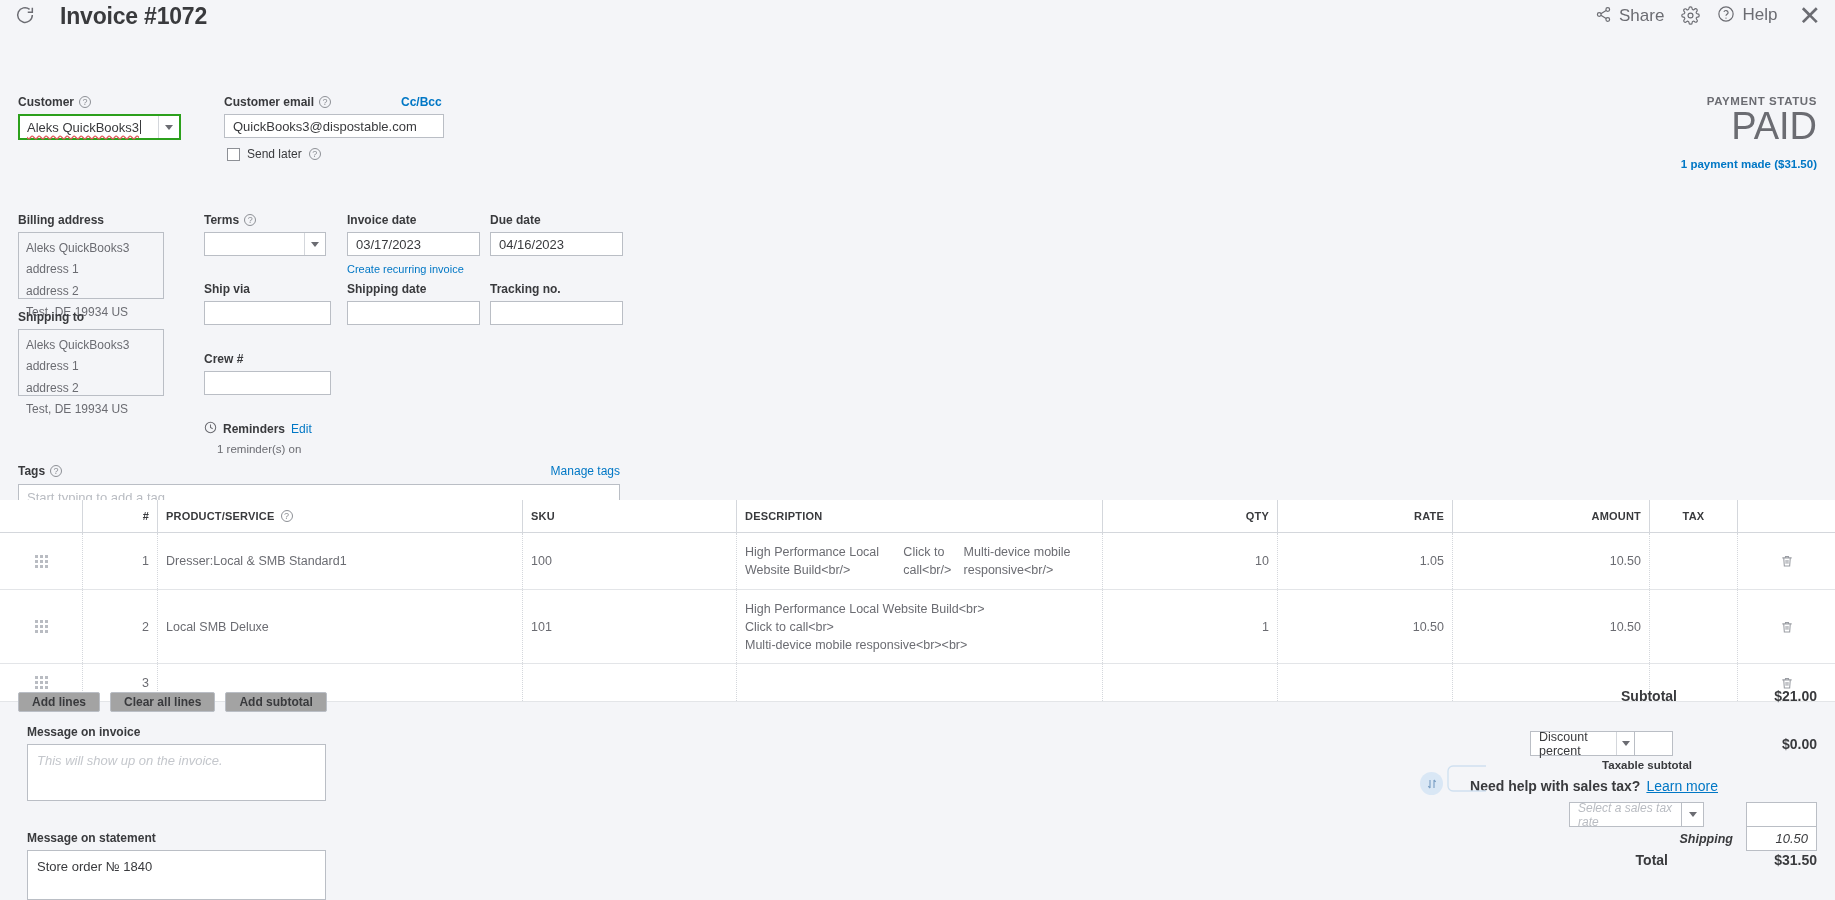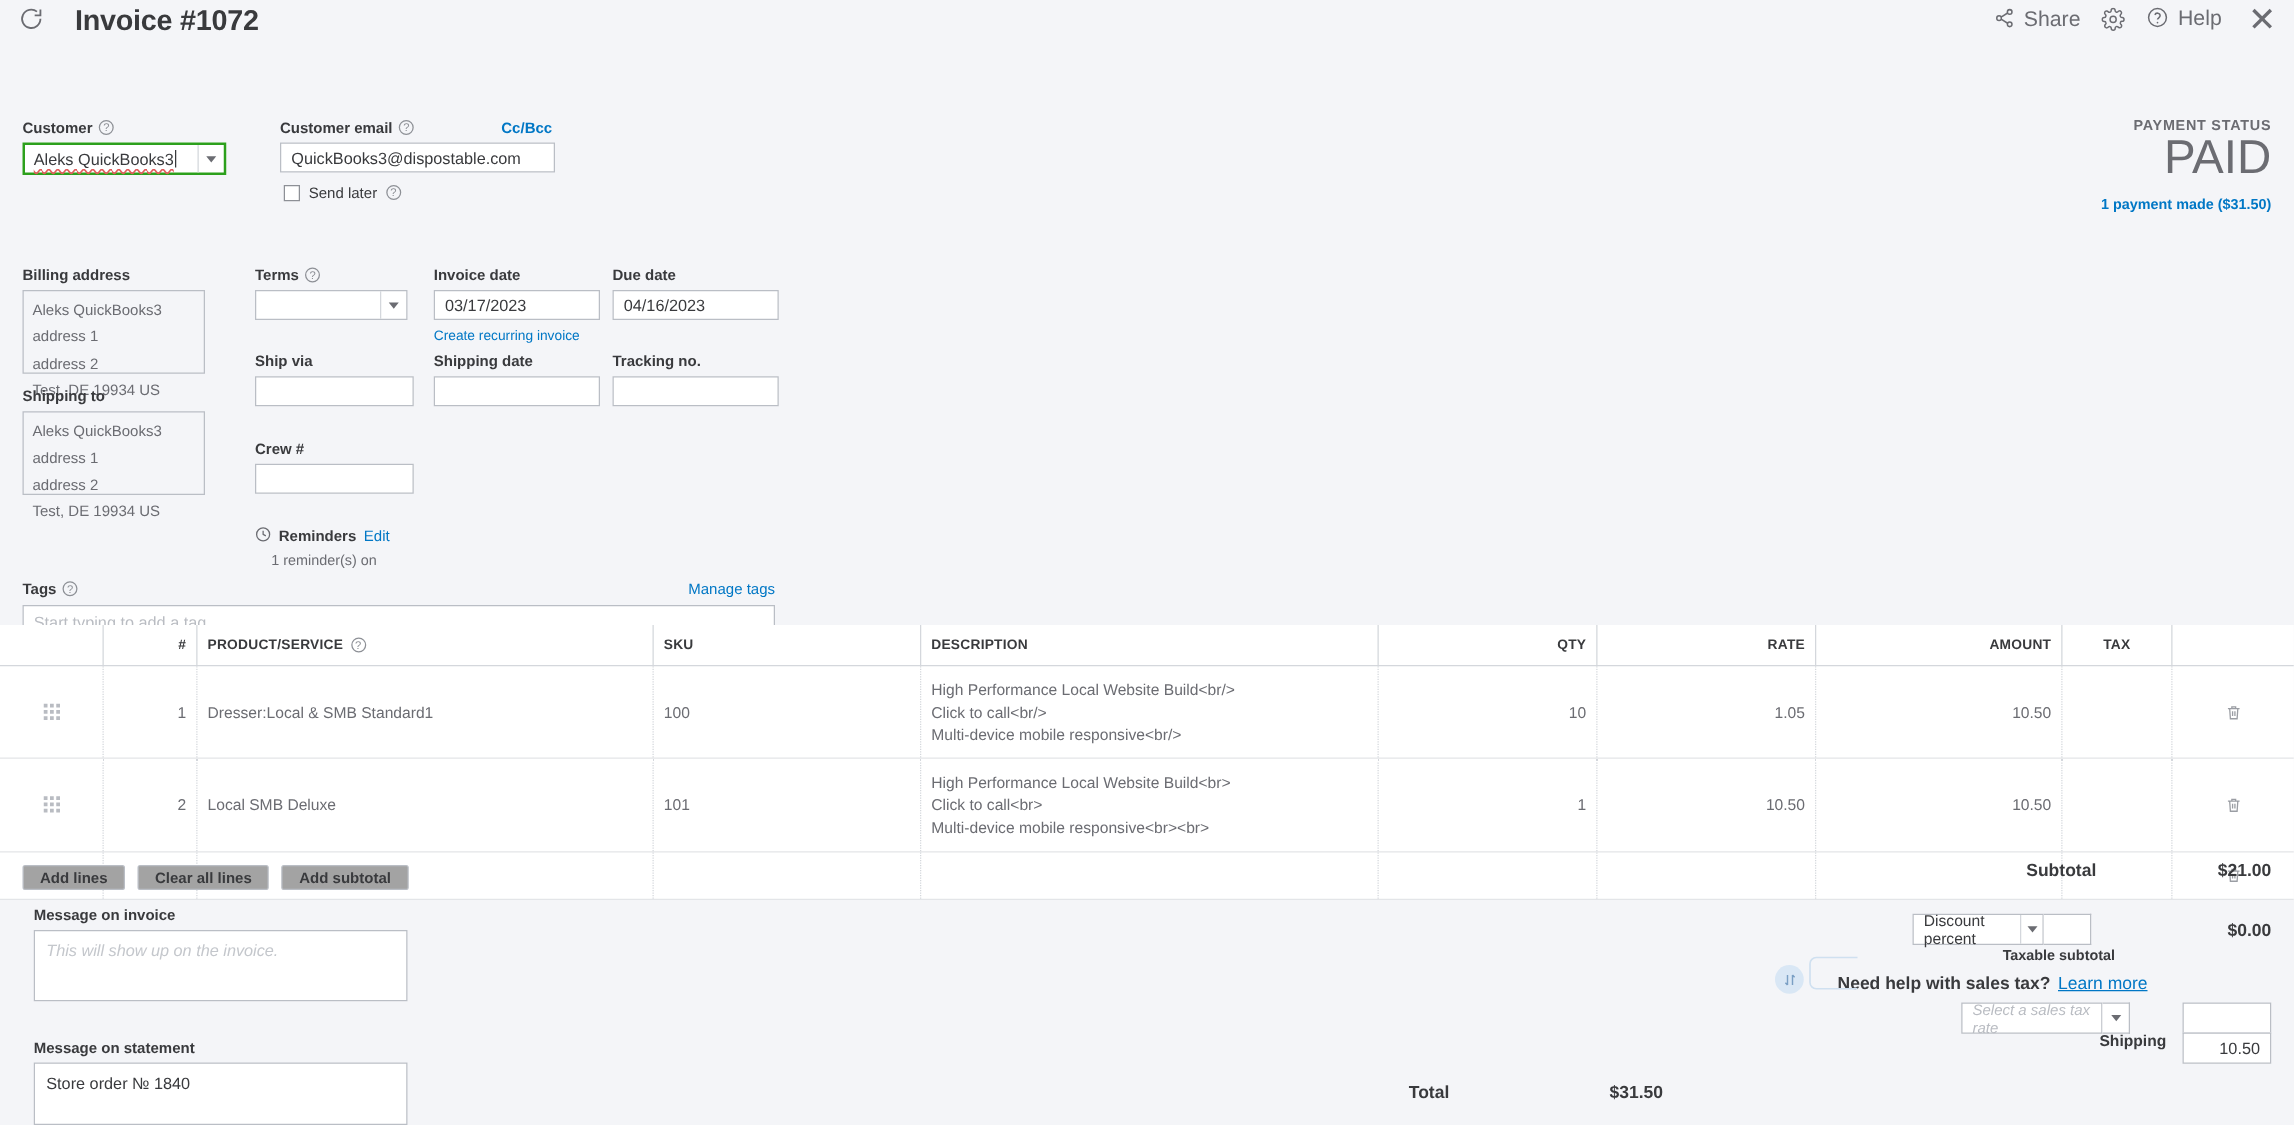--- a/index.html
+++ b/index.html
@@ -282,21 +282,21 @@
           <i></i>
           <i></i>
           <i></i>
           <i></i>
           <i></i>
         </span>
     </div>
     <div class="td c-num r-al vdiv" style="align-items:center; justify-content:flex-end;">1</div>
     <div class="td c-prod vdiv" style="align-items:center;">Dresser:Local &amp; SMB Standard1</div>
     <div class="td c-sku vdiv" style="align-items:center;">100</div>
-    <div class="td c-desc vdiv" style="flex-direction:column; line-height:1.42; padding-top:11px;">
+    <div class="td c-desc vdiv" style="flex-direction:row; line-height:1.42; padding-top:11px;">
       <span>High Performance Local Website Build&lt;br/&gt;</span>
       <span>Click to call&lt;br/&gt;</span>
       <span>Multi-device mobile responsive&lt;br/&gt;</span>
     </div>
     <div class="td c-qty r-al vdiv" style="align-items:center; justify-content:flex-end;">10</div>
     <div class="td c-rate r-al vdiv" style="align-items:center; justify-content:flex-end;">1.05</div>
     <div class="td c-amt r-al vdiv" style="align-items:center; justify-content:flex-end;">10.50</div>
     <div class="td c-tax vdiv" style="align-items:center; justify-content:center;"></div>
     <div class="td c-del vdiv" style="align-items:center; justify-content:center;">
       <svg class="trash" viewBox="0 0 24 24" fill="none" stroke="currentColor" stroke-width="1.8">
@@ -412,26 +412,26 @@
   </div>
 
   <div style="display:flex; align-items:flex-start; justify-content:flex-end; margin-top:8px;">
     <div class="inp ph" style="width:113px; height:25px; font-style:italic; font-size:12px;">Select a sales tax rate</div>
     <div class="inp" style="width:22px; height:25px; border-left:0; padding:0; justify-content:center;">
         <i class="tri"></i>
       </div>
     <div class="inp" style="width:71px; height:25px; margin-left:42px;"></div>
   </div>
 
-  <div style="display:flex; justify-content:flex-end; margin-top:-1px;">
+  <div style="display:flex; align-items:center; justify-content:flex-end; margin-top:-1px;font-style:italic;">
     <span style="font-size:12.5px; font-weight:bold; margin-right:13px;">Shipping</span>
     <div class="inp" style="width:71px; height:25px; justify-content:flex-end;">10.50</div>
   </div>
 
-  <div style="display:flex; align-items:center; justify-content:flex-start; gap:85px; margin-top:14px;">
+  <div style="display:flex; align-items:center; justify-content:flex-end; gap:63px; margin-top:1px;">
     <span class="tot-lbl">Total</span>
     <span class="tot-val" style="width:86px;">$31.50</span>
   </div>
 </div>
 
 <div style="position:absolute; left:1420px; top:772px;">
   <div class="tax-toggle">
     <svg width="12" height="12" viewBox="0 0 24 24" fill="none" stroke="#7a9fc4" stroke-width="2.3">
       <path d="M8 4v16M8 20l-3.4-3.6M16 20V4M16 4l3.4 3.6"></path>
     </svg>

